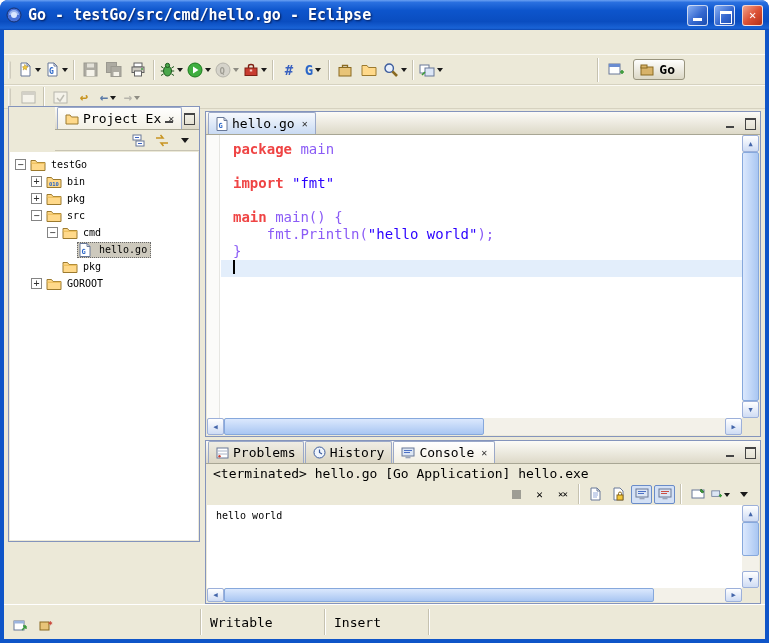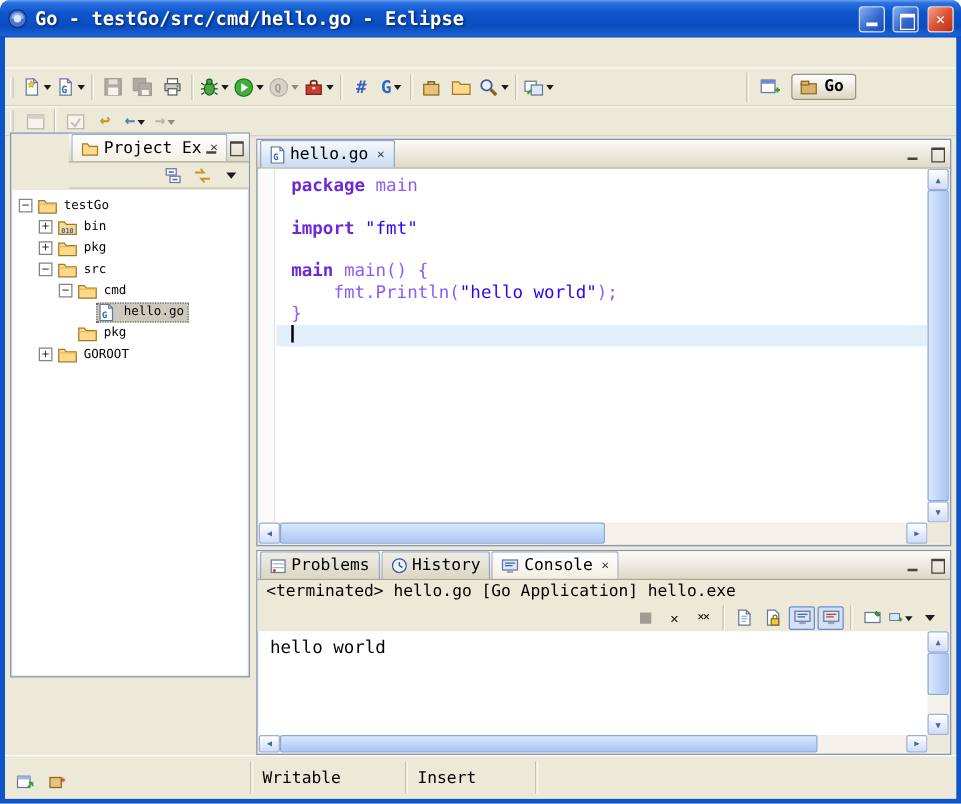--- a/index.html
+++ b/index.html
@@ -77,21 +77,21 @@
   .tree-row.selected .row-content{background:#cdc9bd;border:1px dotted #6a6a6a;}
   .tree-icon{width:18px;flex:none;display:flex;align-items:center;}
   .tree-label{padding-left:3px;font-size:10px;}
 
   
   .editor-body{position:absolute;top:23px;left:1px;right:1px;bottom:1px;background:#fff;}
   .ruler{position:absolute;left:0;top:0;bottom:17px;width:13px;background:#fbfbf9;border-right:1px solid #e6e6e2;}
   .code-area{position:absolute;left:14px;top:0;right:17px;bottom:17px;padding-top:6px;font-size:14px;line-height:17px;overflow:hidden;}
   .code-line{height:17px;white-space:pre;padding-left:12px;}
   .code-line.current{background:#e3eefb;}
-  .tok-keyword{color:#6d28d9;font-weight:bold;}
+  .tok-keyword{color:#ef4444;font-weight:bold;}
   .tok-string{color:#2a00ff;}
   .tok-plain{color:#8b5cf6;}
   .cursor{display:inline-block;width:2px;height:14px;background:#000;vertical-align:text-top;}
 
   
   .vscroll{position:absolute;top:0;right:0;bottom:17px;width:17px;background:#f3f1e9;}
   .hscroll{position:absolute;left:0;right:17px;bottom:0;height:17px;background:#f3f1e9;}
   .sb-btn{width:17px;height:17px;background:linear-gradient(#ffffff,#cfdcf4);border:1px solid #9cb0da;border-radius:2px;
     color:#4466aa;font-size:7px;display:flex;align-items:center;justify-content:center;position:absolute;}
   .vscroll .up{top:0;left:0;} .vscroll .down{bottom:0;left:0;}
@@ -103,21 +103,21 @@
   .ed-hthumb{left:17px;width:260px;}
 
   
   .console-status{height:19px;padding:2px 7px;font-size:13px;background:#ece9d8;white-space:nowrap;}
   .console-toolbar{height:22px;display:flex;justify-content:flex-end;align-items:center;gap:2px;padding:0 6px;background:#ece9d8;}
   .cbtn{width:21px;height:19px;display:flex;align-items:center;justify-content:center;border:1px solid transparent;font-size:11px;font-weight:bold;position:relative;}
   .cbtn.pressed{border:1px solid #6a8cc8;background:#d4e1f5;border-radius:2px;}
   .cbtn.disabled{filter:grayscale(1) opacity(.5);}
   .sq{width:9px;height:9px;background:#b8352a;display:inline-block;}
   .console-output{position:absolute;left:1px;right:1px;top:64px;bottom:1px;background:#fff;}
-  .console-text{padding:5px 9px;font-size:14px;}
+  .console-text{padding:5px 9px;font-size:10px;}
   .co-vthumb{top:17px;height:34px;}
   .co-hthumb{left:17px;width:430px;}
 
   
   .statusbar{position:absolute;left:0;right:0;bottom:0;height:35px;border-top:1px solid #ffffff;background:#ece9d8;}
   .sb-icons{position:absolute;left:7px;bottom:5px;display:flex;gap:7px;align-items:center;}
   .sb-div{position:absolute;top:4px;height:26px;width:2px;border-left:1px solid #c6c2b0;border-right:1px solid #ffffff;}
   .sb-field{position:absolute;top:7px;height:21px;display:flex;align-items:center;font-size:13px;padding-left:9px;}
 </style>
 </head>

